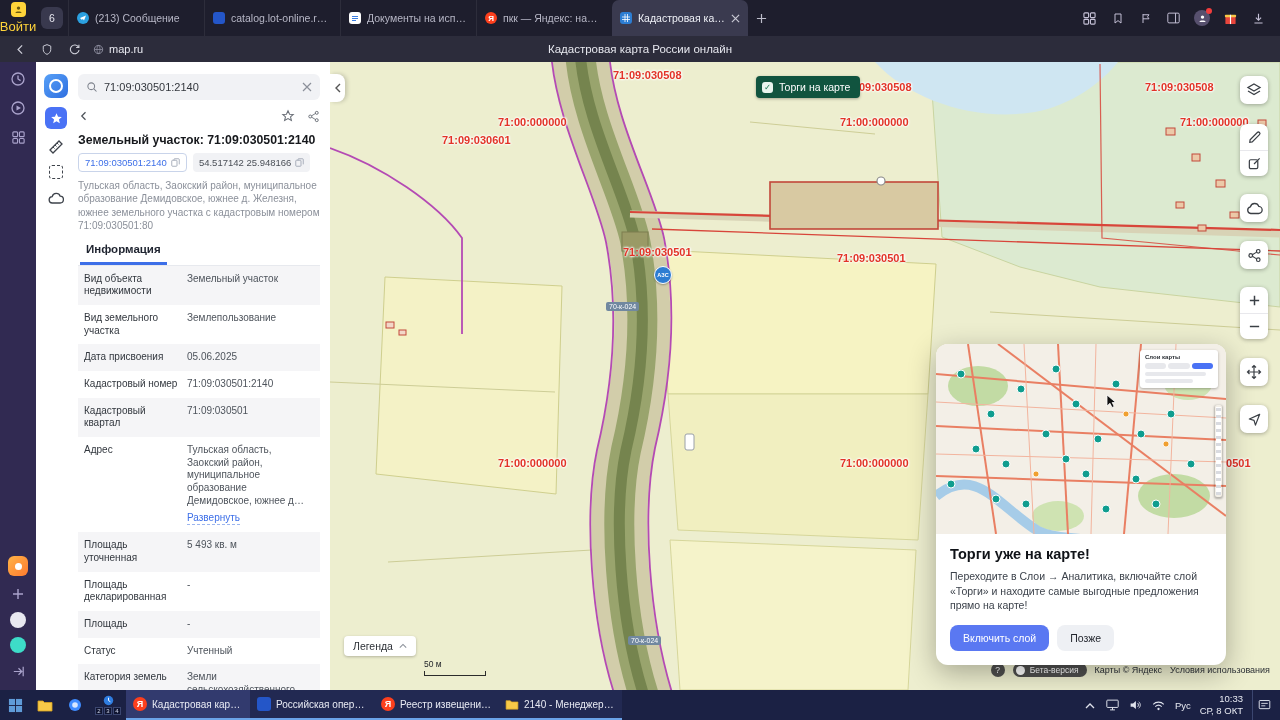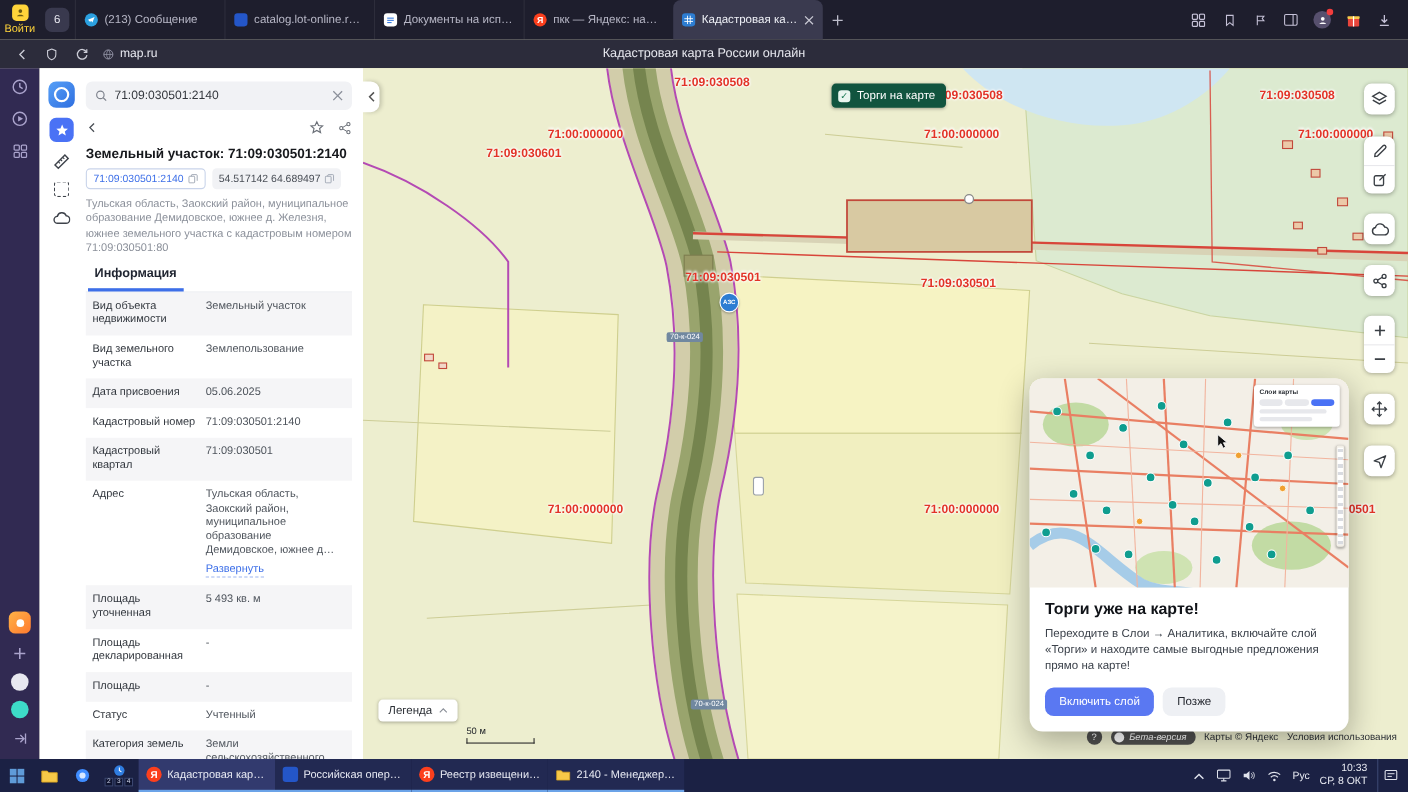--- a/index.html
+++ b/index.html
@@ -4,21 +4,21 @@
 <style>
   * { margin:0; padding:0; box-sizing:border-box; }
   html,body { width:1280px; height:720px; }
   body { font-family:"Liberation Sans",sans-serif; background:#000; }
   .screen { position:relative; width:1280px; height:720px; overflow:hidden; background:#edeecf; }
 
   
   .tabstrip { position:absolute; top:0; left:0; right:0; height:36px; background:#1e1e2d; display:flex; align-items:stretch; color:#bdbdcb; }
   .profile-btn { width:36px; display:flex; flex-direction:column; align-items:center; justify-content:center; gap:2px; }
   .profile-avatar { width:15px; height:15px; border-radius:4px; background:#ffd43a; display:flex; align-items:center; justify-content:center; }
-  .profile-label { font-size:10px; color:#ffd43a; }
+  .profile-label { font-size:13px; color:#ffd43a; }
   .tabcount { align-self:center; min-width:22px; height:22px; border-radius:6px; background:#39394e; color:#e6e6ee; font-size:10.5px; display:flex; align-items:center; justify-content:center; margin:0 5px; }
   .tab { display:flex; align-items:center; gap:6px; width:136px; padding:0 8px; font-size:10.5px; color:#b7b7c6; border-left:1px solid rgba(255,255,255,.07); }
   .tab.active { background:#3a3a4f; color:#eef0f6; border-radius:7px 7px 0 0; border-left:none; }
   .tab-title { flex:1; white-space:nowrap; overflow:hidden; text-overflow:ellipsis; }
   .favicon { width:12px; height:12px; border-radius:50%; flex:none; display:flex; align-items:center; justify-content:center; font-size:8px; font-weight:bold; color:#fff; }
   .fav-sq { border-radius:3px; }
   .newtab { width:26px; display:flex; align-items:center; justify-content:center; color:#bdbdcb; }
   .tabstrip-right { margin-left:auto; display:flex; align-items:center; gap:13px; padding:0 14px; color:#c6c2d8; }
   .tr-ic { width:15px; height:15px; display:flex; align-items:center; justify-content:center; }
   .avatar-mini { width:16px; height:16px; border-radius:50%; background:#57506e; position:relative; display:flex; align-items:center; justify-content:center; }
@@ -76,21 +76,21 @@
   .torgi-check { width:11px; height:11px; border-radius:3px; background:#e9f5ef; color:#1d7a55; font-size:8.5px; display:flex; align-items:center; justify-content:center; }
   .roadbadge { position:absolute; background:#7188a0; color:#fff; font-size:7px; padding:1px 3px; border-radius:2px; z-index:6; }
   .station { position:absolute; left:324px; top:204px; width:18px; height:18px; border-radius:50%; background:#2d7dd2; border:1.5px solid #fff; color:#fff; font-size:5.5px; font-weight:bold; display:flex; align-items:center; justify-content:center; z-index:6; box-shadow:0 1px 2px rgba(0,0,0,.3); }
   .collapse { position:absolute; left:0; top:12px; width:15px; height:28px; background:#fff; border-radius:0 8px 8px 0; box-shadow:2px 0 4px rgba(0,0,0,.18); display:flex; align-items:center; justify-content:center; color:#555; z-index:25; cursor:pointer; }
   .legend-btn { position:absolute; left:14px; top:574px; background:#fff; border-radius:4px; box-shadow:0 1px 3px rgba(0,0,0,.25); padding:4px 9px; font-size:10.5px; color:#2c3036; display:flex; gap:6px; align-items:center; z-index:20; cursor:pointer; }
   .coords { position:absolute; left:16px; top:610px; font-size:9px; color:#23262b; z-index:20;margin-top:29px; }
   .scalebar { position:absolute; left:94px; top:597px; font-size:8.5px; color:#23262b; z-index:20; }
   .scale-line { width:62px; height:5px; border-left:1.3px solid #2c2c2c; border-right:1.3px solid #2c2c2c; border-bottom:1.6px solid #2c2c2c; margin-top:2px; }
   .map-foot { position:absolute; right:10px; bottom:13px; display:flex; align-items:center; gap:8px; z-index:20; font-size:9px; color:#2c3036; white-space:nowrap; }
   .help-dot { width:14px; height:14px; border-radius:50%; background:rgba(50,50,55,.85); color:#fff; font-size:8.5px; display:flex; align-items:center; justify-content:center; }
-  .beta-pill { display:flex; align-items:center; gap:5px; background:rgba(50,50,55,.85); color:#fff; border-radius:8px; padding:2px 8px 2px 3px; font-size:8.5px;font-style:italic; }
+  .beta-pill { display:flex; align-items:center; gap:5px; background:rgba(50,50,55,.85); color:#fff; border-radius:8px; padding:2px 8px 2px 3px; font-size:8.5px; }
   .beta-knob { width:9px; height:9px; border-radius:50%; background:#fff; }
 
   .toolbtn, .toolgroup { position:absolute; right:12px; width:28px; background:#fff; border-radius:7px; box-shadow:0 1px 4px rgba(0,0,0,.3); z-index:40; color:#3a3f45; }
   .toolbtn { height:28px; display:flex; align-items:center; justify-content:center; cursor:pointer; }
   .toolgroup { display:flex; flex-direction:column; }
   .toolgroup .gbtn { height:26px; display:flex; align-items:center; justify-content:center; cursor:pointer; }
   .toolgroup .gbtn + .gbtn { border-top:1px solid #e8e8ec; }
 
   
   .popup { position:absolute; left:606px; top:282px; width:290px; background:#fff; border-radius:12px; box-shadow:0 8px 28px rgba(0,0,0,.3); z-index:30; overflow:hidden; }
@@ -366,21 +366,21 @@
 
         <div class="chips">
           <span class="chip cad">
             <span>71:09:030501:2140</span>
             <svg width="9" height="9" viewBox="0 0 12 12">
                 <rect x="1" y="3" width="7" height="8" rx="1" fill="none" stroke="#9aa2b0" stroke-width="1.1"></rect>
                 <path d="M4 3 V1.5 A0.8 0.8 0 0 1 4.8 1 H10 A1 1 0 0 1 11 2 V8.5" fill="none" stroke="#9aa2b0" stroke-width="1.1"></path>
               </svg>
           </span>
           <span class="chip coord">
-            <span>54.517142 64.689497</span>
+            <span>54.517142 25.948166</span>
             <svg width="9" height="9" viewBox="0 0 12 12">
                 <rect x="1" y="3" width="7" height="8" rx="1" fill="none" stroke="#9aa2b0" stroke-width="1.1"></rect>
                 <path d="M4 3 V1.5 A0.8 0.8 0 0 1 4.8 1 H10 A1 1 0 0 1 11 2 V8.5" fill="none" stroke="#9aa2b0" stroke-width="1.1"></path>
               </svg>
           </span>
         </div>
 
         <div class="desc">Тульская область, Заокский район, муниципальное образование Демидовское, южнее д. Железня, южнее земельного участка с кадастровым номером 71:09:030501:80</div>
 
         <div class="tabbar">

